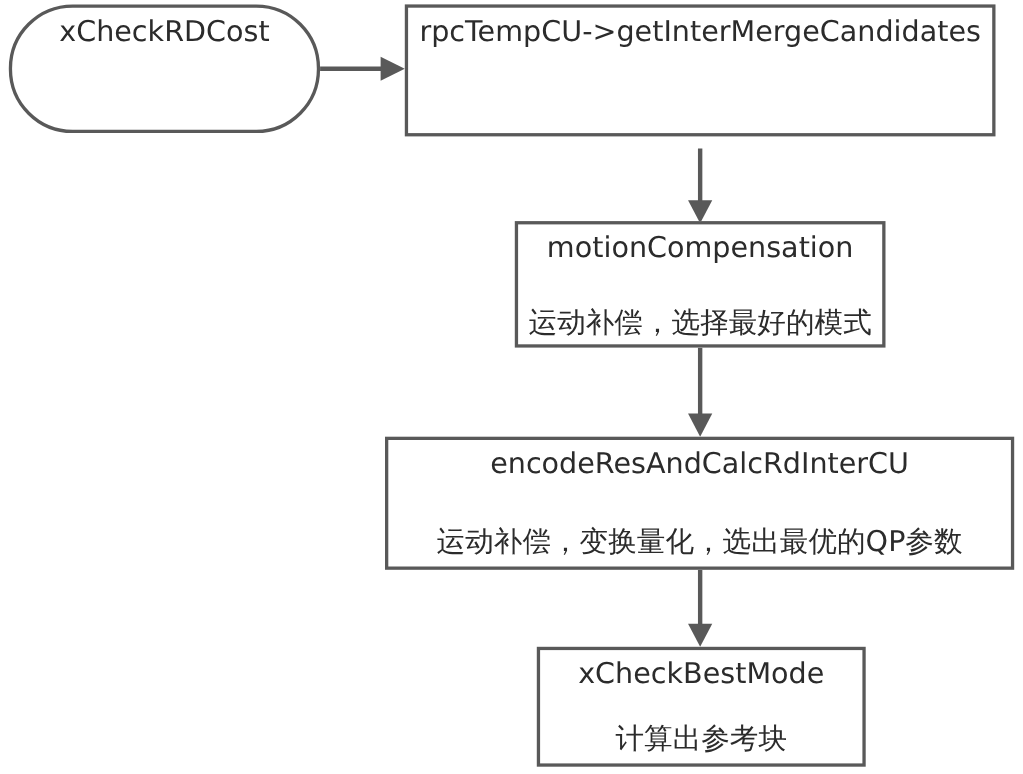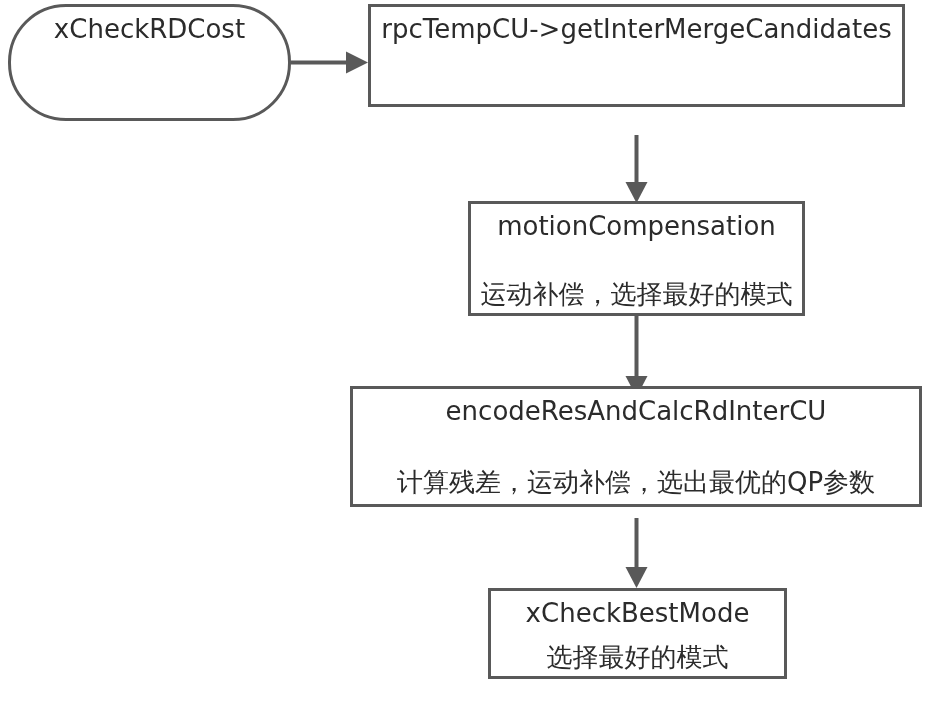--- a/index.html
+++ b/index.html
@@ -36,24 +36,24 @@
     font-size: 26px;
     line-height: 44px;
     white-space: nowrap;
   }
   .node span { display: block; }
   .stadium {
     left: 8px;  top: 4px;
     width: 283px; height: 117px;
     border-radius: 58px;
   }
-  .rect1 { left: 368px; top: 4px;   width: 537px; height: 103px; }
+  .rect1 { left: 368px; top: 4px;   width: 537px; height: 120px; }
   .rect2 { left: 468px; top: 201px; width: 337px; height: 115px; gap: 24px; }
-  .rect3 { left: 350px; top: 386px; width: 572px; height: 121px; }
-  .rect4 { left: 488px; top: 588px; width: 299px; height: 91px; }
+  .rect3 { left: 350px; top: 397px; width: 572px; height: 121px; }
+  .rect4 { left: 488px; top: 588px; width: 299px; height: 109px; }
 </style>
 </head>
 <body>
 
 <div class="canvas">
 
   <svg class="edges" width="930" height="704" viewBox="0 0 930 704">
 
     <g>
       <line x1="291" y1="62.5" x2="347" y2="62.5" stroke="#595959" stroke-width="4"></line>
@@ -84,21 +84,21 @@
     <span>rpcTempCU-&gt;getInterMergeCandidates</span>
   </div>
 
   <div class="node rect2">
     <span>motionCompensation</span>
     <span>运动补偿，选择最好的模式</span>
   </div>
 
   <div class="node rect3">
     <span>encodeResAndCalcRdInterCU</span>
-    <span>计算残差，运动补偿，选出最优的QP参数</span>
+    <span>运动补偿，变换量化，选出最优的QP参数</span>
   </div>
 
   <div class="node rect4">
     <span>xCheckBestMode</span>
-    <span>选择最好的模式</span>
+    <span>计算出参考块</span>
   </div>
 
 </div>
 
 </body></html>

